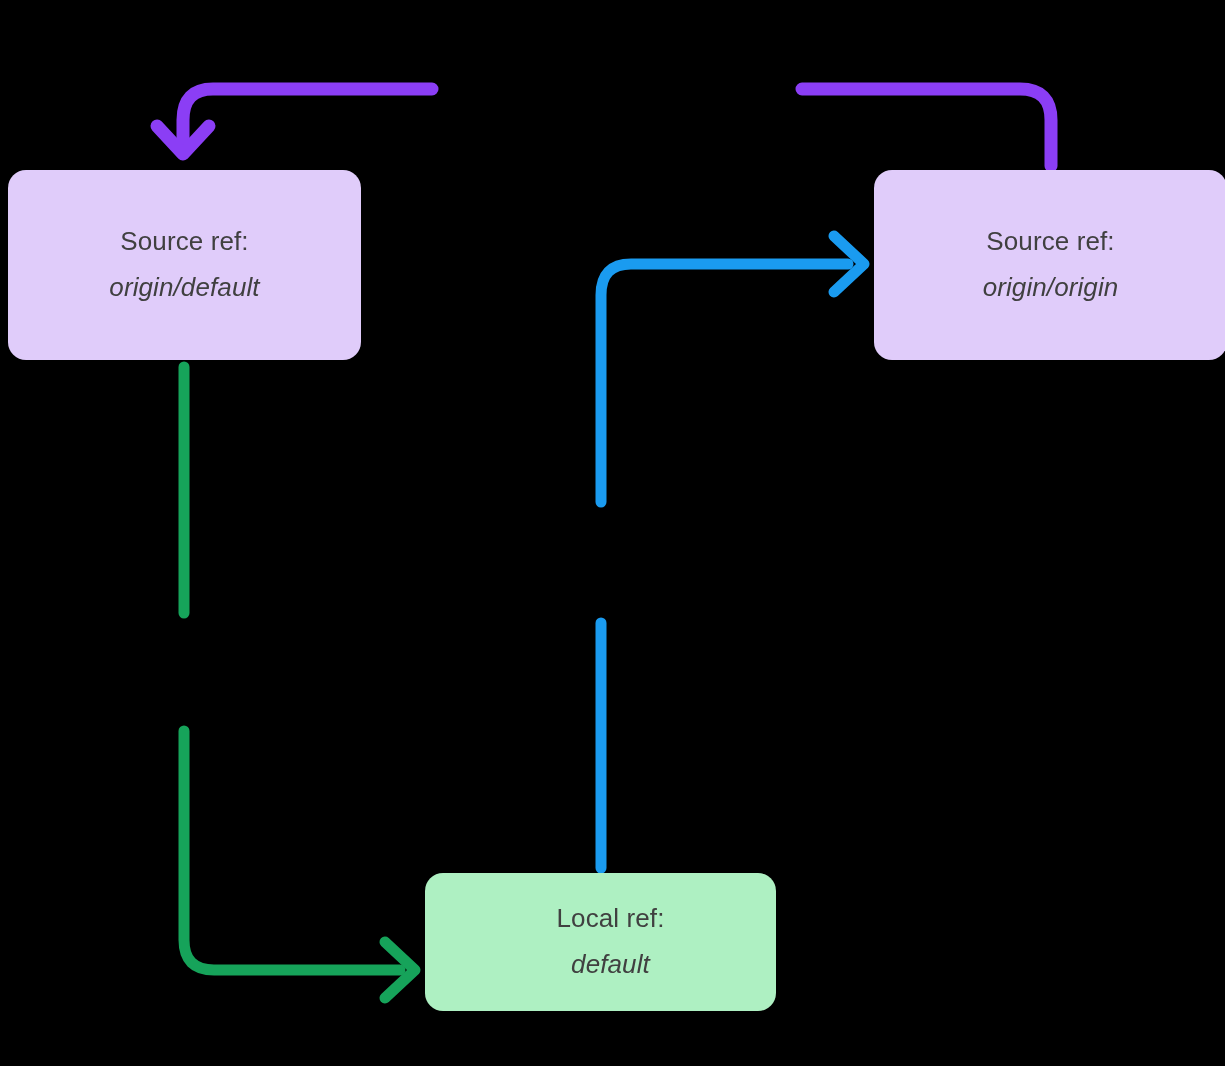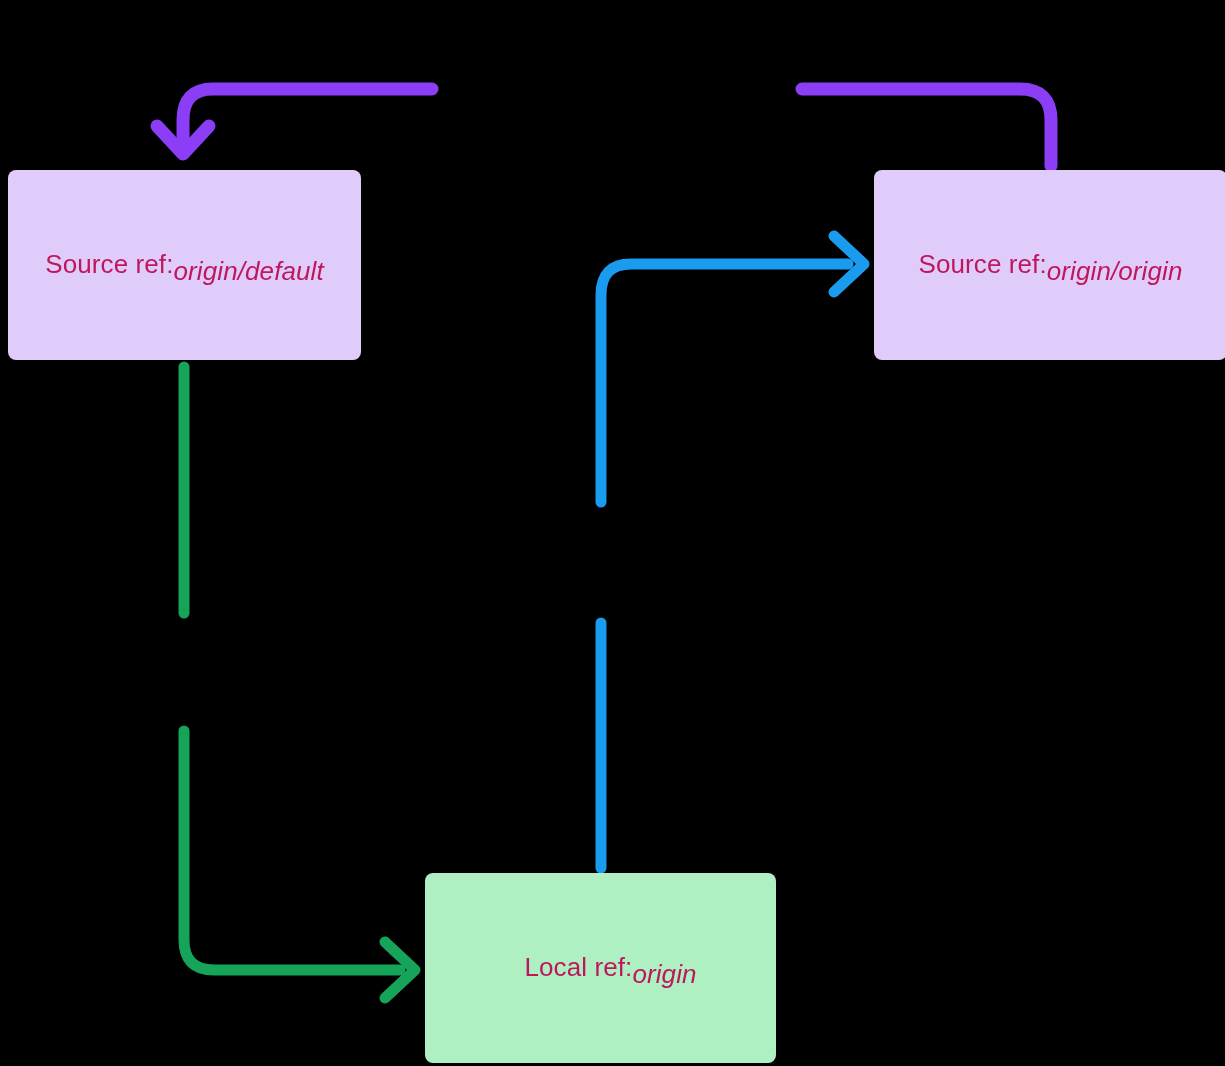--- a/index.html
+++ b/index.html
@@ -22,27 +22,27 @@
     position: absolute;
     left: 0;
     top: 0;
     width: 1225px;
     height: 1066px;
     pointer-events: none;
   }
   .node {
     position: absolute;
     box-sizing: border-box;
-    border-radius: 8px;
+    border-radius: 18px;
     display: flex;
-    flex-direction: row;
+    flex-direction: column;
     align-items: center;
     justify-content: center;
     text-align: center;
-    color: #be185d;
+    color: #404040;
     line-height: 1.22;
   }
   .node .line1 {
     font-size: 26px;
     font-style: normal;
     font-weight: 400;
     letter-spacing: 0.1px;
   }
   .node .line2 {
     font-size: 26px;
@@ -63,21 +63,21 @@
     left: 874px;
     top: 170px;
     width: 353px;
     height: 190px;
     background: #e0ccfa;
   }
   .node-local-branch {
     left: 425px;
     top: 873px;
     width: 351px;
-    height: 190px;
+    height: 138px;
     background: #aef0c2;
     padding-left: 20px;
   }
 </style>
 </head>
 <body>
 
 <div id="stage">
 
   <svg id="edges" viewBox="0 0 1225 1066" width="1225" height="1066" xmlns="http://www.w3.org/2000/svg">
@@ -109,16 +109,16 @@
     <div class="line2">origin/default</div>
   </div>
 
   <div class="node node-source-branch">
     <div class="line1">Source ref:</div>
     <div class="line2">origin/origin</div>
   </div>
 
   <div class="node node-local-branch">
     <div class="line1">Local ref:</div>
-    <div class="line2">origin</div>
+    <div class="line2">default</div>
   </div>
 
 </div>
 
 </body></html>

